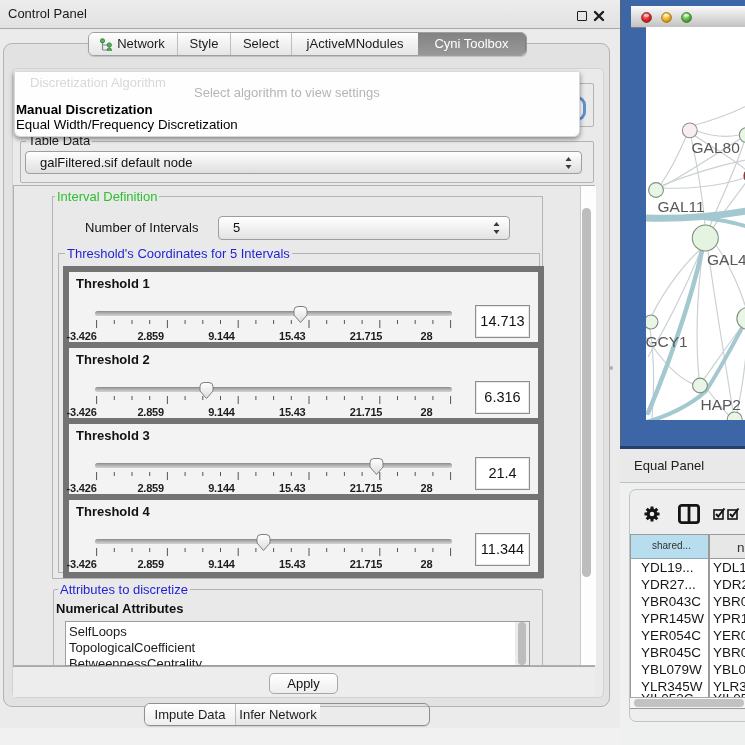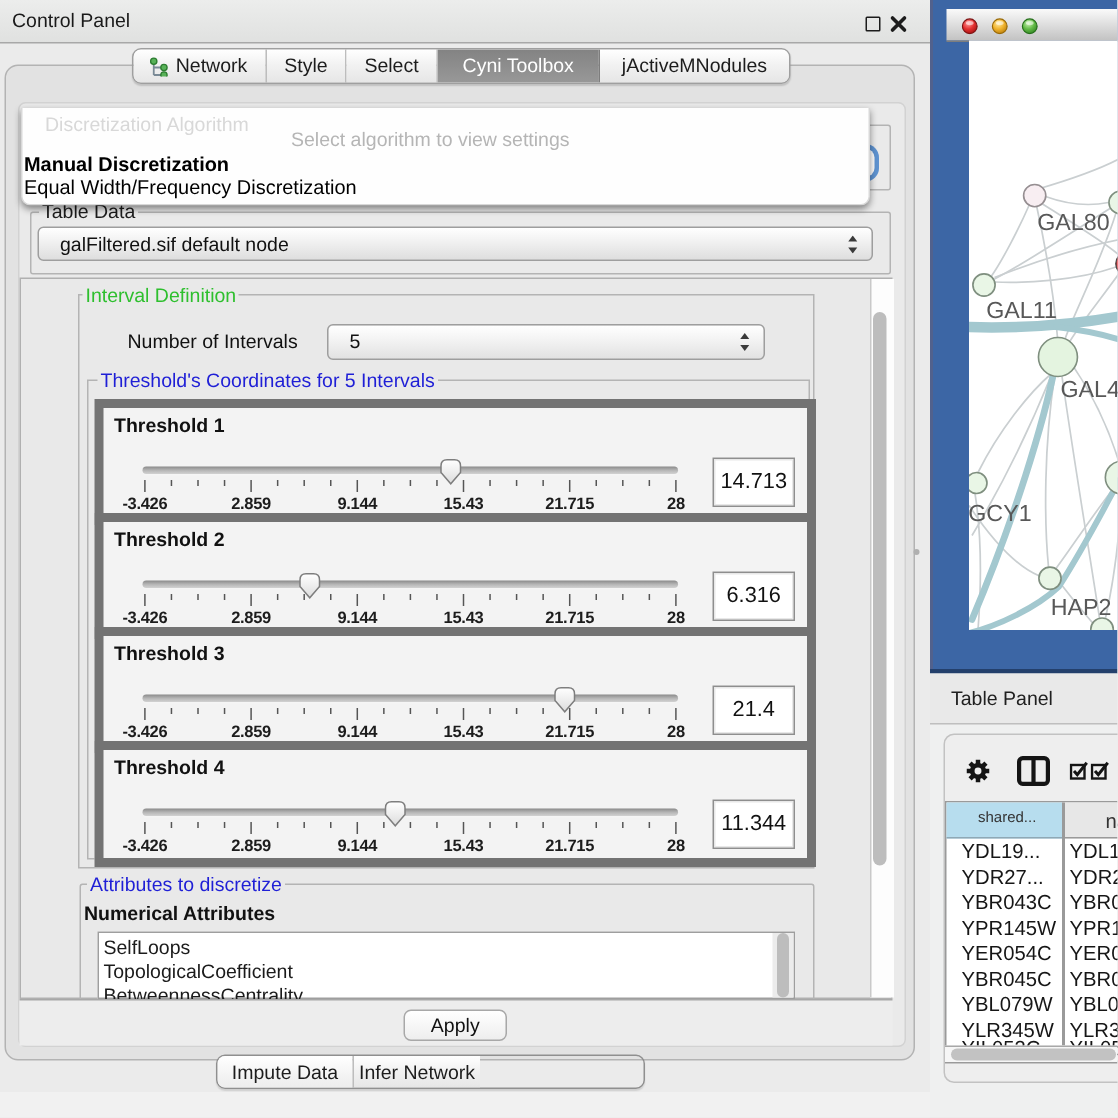--- a/index.html
+++ b/index.html
@@ -16,21 +16,21 @@
  background:linear-gradient(#ffffff,#f2f2f2 45%,#e6e6e6);border-right:1px solid #bdbdbd;box-sizing:border-box}
 .seg.sel{background:linear-gradient(#838383,#989898);color:#fff;border-right:1px solid #7d7d7d}
 .tpanel{position:absolute;left:63px;width:469px;height:72px;background:#f3f3f3;border:6px solid #737373}
 .tpanel .ttitle{position:absolute;left:7px;top:4px;font-size:13px;font-weight:bold;color:#111}
 .track{position:absolute;left:26px;top:39px;width:357px;height:5px;border-radius:2.5px;
  background:linear-gradient(#898989,#b5b5b5 50%,#d2d2d2);box-shadow:0 1px 0 #f5f5f5}
 .vbox{position:absolute;left:406px;top:33px;width:53px;height:31px;background:#fff;
  border:1px solid #8e8e8e;box-shadow:inset 0 0 0 1px #e8e8e8;font-size:14.5px;color:#111;
  text-align:center;line-height:31px}
 .tlabel{position:absolute;top:57.5px;font-size:11px;font-weight:bold;color:#1c1c1c;width:60px;
- margin-left:-30px;text-align:center;letter-spacing:-0.2px}
+ margin-left:-30px;letter-spacing:-0.2px}
 .listitem{position:absolute;font-size:13px;color:#1b1b1b;left:69px}
 .row1{position:absolute;left:641px;font-size:13.5px;color:#161616;white-space:nowrap}
 .row2{position:absolute;left:713px;font-size:13.5px;color:#161616;white-space:nowrap}
 </style>
 </head>
 <body>
 
 <div class="abs" style="left:0;top:0;width:620px;height:745px;background:#ebebeb"></div>
 <div class="abs" style="left:0;top:728px;width:620px;height:17px;background:#f1f1f1"></div>
 <div id="titlebar" class="abs" style="left:0;top:0;width:620px;height:28px;
@@ -43,22 +43,22 @@
 </div>
 
 <div class="abs" style="left:3px;top:43px;width:605px;height:662px;background:#e2e2e2;
  border:1px solid #b3b3b3;border-radius:9px"></div>
 
 <div class="abs" style="left:88px;top:32px;width:437px;height:22px;border:1px solid #9f9f9f;
  border-radius:6px;overflow:hidden;box-shadow:0 1px 1px rgba(0,0,0,0.15)">
   <div class="seg" style="width:89px;padding-left:16px;box-sizing:border-box">Network</div>
   <div class="seg" style="width:53px">Style</div>
   <div class="seg" style="width:61px">Select</div>
+  <div class="seg" style="width:126px;border-right:none">jActiveMNodules</div>
   <div class="seg sel" style="width:108px">Cyni Toolbox</div>
-  <div class="seg" style="width:126px;border-right:none">jActiveMNodules</div>
   <svg class="abs" style="left:9px;top:4px" width="14" height="14" viewBox="0 0 14 14">
     <path d="M4.5 4 L4.5 13 M4.5 8 L11 8 M4.5 13 L11 13" stroke="#7a8a96" stroke-width="1.2" fill="none"></path>
     <circle cx="4.5" cy="3.8" r="2.1" fill="#58b258" stroke="#2e7d32" stroke-width="0.9"></circle>
     <circle cx="11.3" cy="8" r="2.1" fill="#58b258" stroke="#2e7d32" stroke-width="0.9"></circle>
     <circle cx="11.3" cy="13" r="2.1" fill="#58b258" stroke="#2e7d32" stroke-width="0.9"></circle>
   </svg>
 </div>
 
 <div class="abs" style="left:12px;top:68px;width:590px;height:628px;background:#eaeaea;
  border:1px solid #d2d2d2;border-radius:5px"></div>
@@ -305,21 +305,21 @@
   <text x="11.5" y="185">GAL11</text>
   <text x="61" y="237.5">GAL4</text>
   <text x="-0.5" y="320">GCY1</text>
   <text x="105.5" y="318">H</text>
   <text x="54.5" y="383">HAP2</text>
  </g>
 </svg>
 </div>
 
 <div class="abs" style="left:620px;top:449px;width:125px;height:34px;background:#e9e9e9;border-bottom:1px solid #bfbfbf;box-sizing:border-box">
- <span class="abs" style="left:14px;top:0;line-height:33px;font-size:13px;color:#202020">Table Panel</span>
+ <span class="abs" style="left:14px;top:0;line-height:33px;font-size:13px;color:#202020">Equal Panel</span>
 </div>
 <div class="abs" style="left:629px;top:489px;width:130px;height:231px;background:#eeeeee;border:1px solid #c2c2c2;border-radius:7px"></div>
 <div id="TBL">
 <svg class="abs" style="left:644px;top:506px" width="16" height="16" viewBox="0 0 16 16">
  <g stroke="#141414" stroke-width="3">
         <path d="M8 0.5 V15.5 M0.5 8 H15.5 M2.7 2.7 L13.3 13.3 M13.3 2.7 L2.7 13.3"></path>
       </g>
  <circle cx="8" cy="8" r="5.4" fill="#141414"></circle>
  <circle cx="8" cy="8" r="2.3" fill="#eeeeee"></circle>
 </svg>

